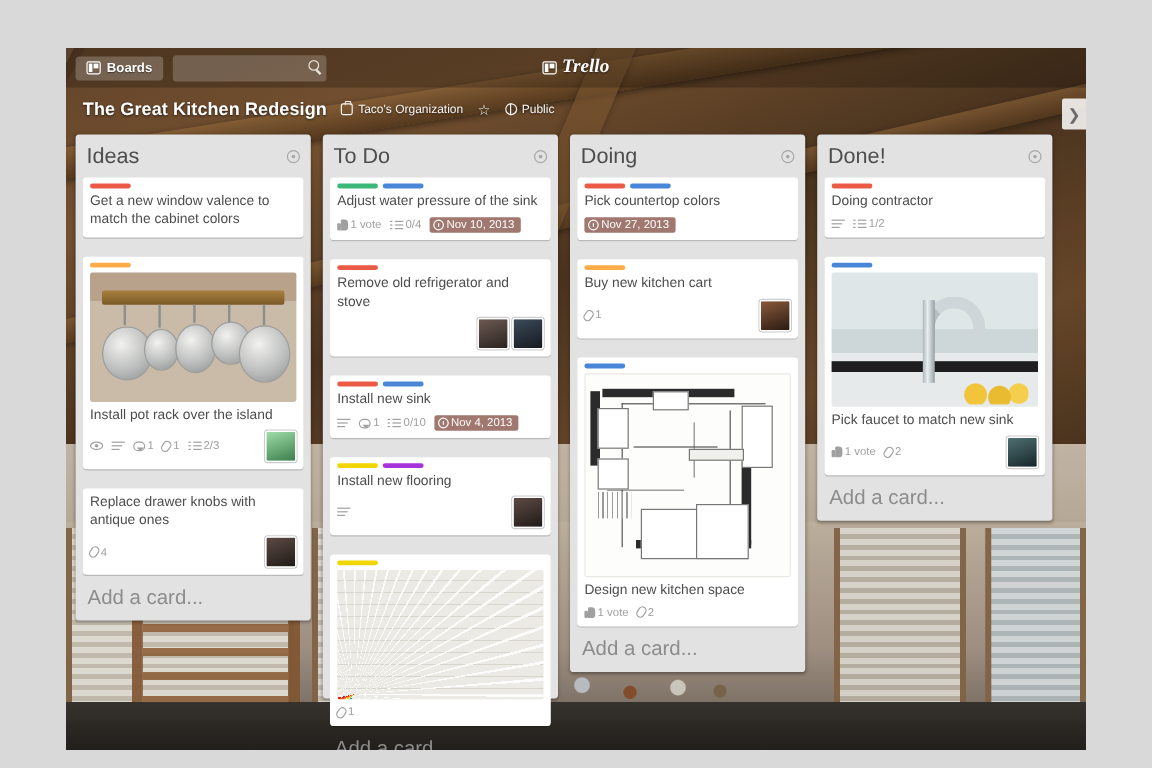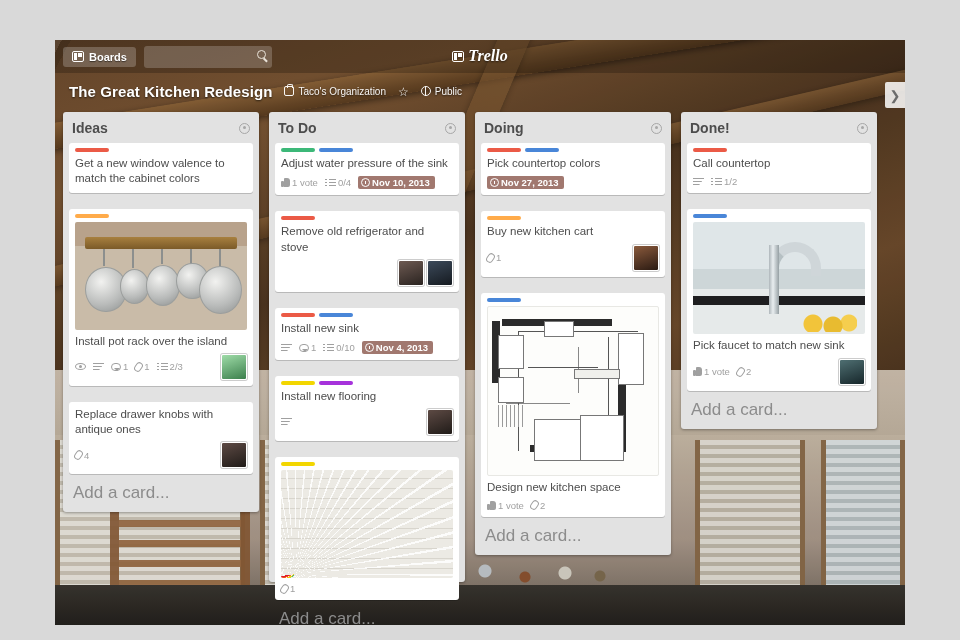--- a/index.html
+++ b/index.html
@@ -147,21 +147,21 @@
   }
   .list {
     width: 196px; background: #e2e2e2; border-radius: 3px;
     padding: 6px 6px 0 6px; display: flex; flex-direction: column;
     max-height: 470px; box-shadow: 0 1px 3px rgba(0,0,0,.35);
   }
   .list-header {
     display: flex; align-items: center; justify-content: space-between;
     padding: 2px 3px 7px 3px;
   }
-  .list-title { font-size: 14px; font-weight: bold; color: #4d4d4d; }
+  .list-title { font-size: 18px; font-weight: normal; color: #4d4d4d; }
   .list-menu {
     width: 11px; height: 11px; border: 1.4px solid #a7a7a7; border-radius: 50%;
     position: relative; flex: none;
   }
   .list-menu::after {
     content:""; position: absolute; left: 2.5px; top: 2.5px;
     width: 3px; height: 3px; background: #a7a7a7; border-radius: 50%;
   }
   .cards { display: flex; flex-direction: column; gap: 16px; }
   .card {
@@ -172,21 +172,21 @@
   .label { width: 34px; height: 4px; border-radius: 2px; }
   .card-cover { display: block; width: 100%; border-radius: 2px; margin-bottom: 4px; }
   .card-title { font-size: 11.5px; color: #4d4d4d; line-height: 1.33; }
   .badges {
     display: flex; align-items: center; gap: 7px; margin-top: 5px;
     font-size: 9.5px; color: #a0a0a0;
   }
   .badge { display: flex; align-items: center; gap: 2px; }
   .badge.due {
     background: #a1786f; color: #fff; border-radius: 2px;
-    padding: 1px 5px 1px 3px; font-size: 9.5px; font-weight: bold;
+    padding: 1px 5px 1px 3px; font-size: 9.5px; font-weight: normal;
   }
   .avatar {
     position: absolute; right: 6px; bottom: 6px;
     width: 26px; height: 26px; border-radius: 2px; border: 1px solid #fff;
     box-shadow: 0 0 0 1px rgba(0,0,0,.2);
   }
   .avatars { position: absolute; right: 6px; bottom: 6px; display: flex; gap: 3px; }
   .avatars .avatar { position: static; }
   .add-card {
     padding: 9px 4px 9px 4px; font-size: 17px; color: #8c8c8c;
@@ -591,21 +591,21 @@
       <div class="list-header">
         <span class="list-title">Done!</span>
         <span class="list-menu"></span>
       </div>
       <div class="cards">
 
         <div class="card">
           <div class="labels">
             <span class="label" style="background:#eb5a46"></span>
           </div>
-          <div class="card-title">Call countertop</div>
+          <div class="card-title">Doing contractor</div>
           <div class="badges">
             <span class="badge">
                 <i class="g desc"></i>
               </span>
             <span class="badge">
                 <i class="g check"></i>
                 <span>1/2</span>
               </span>
           </div>
         </div>

